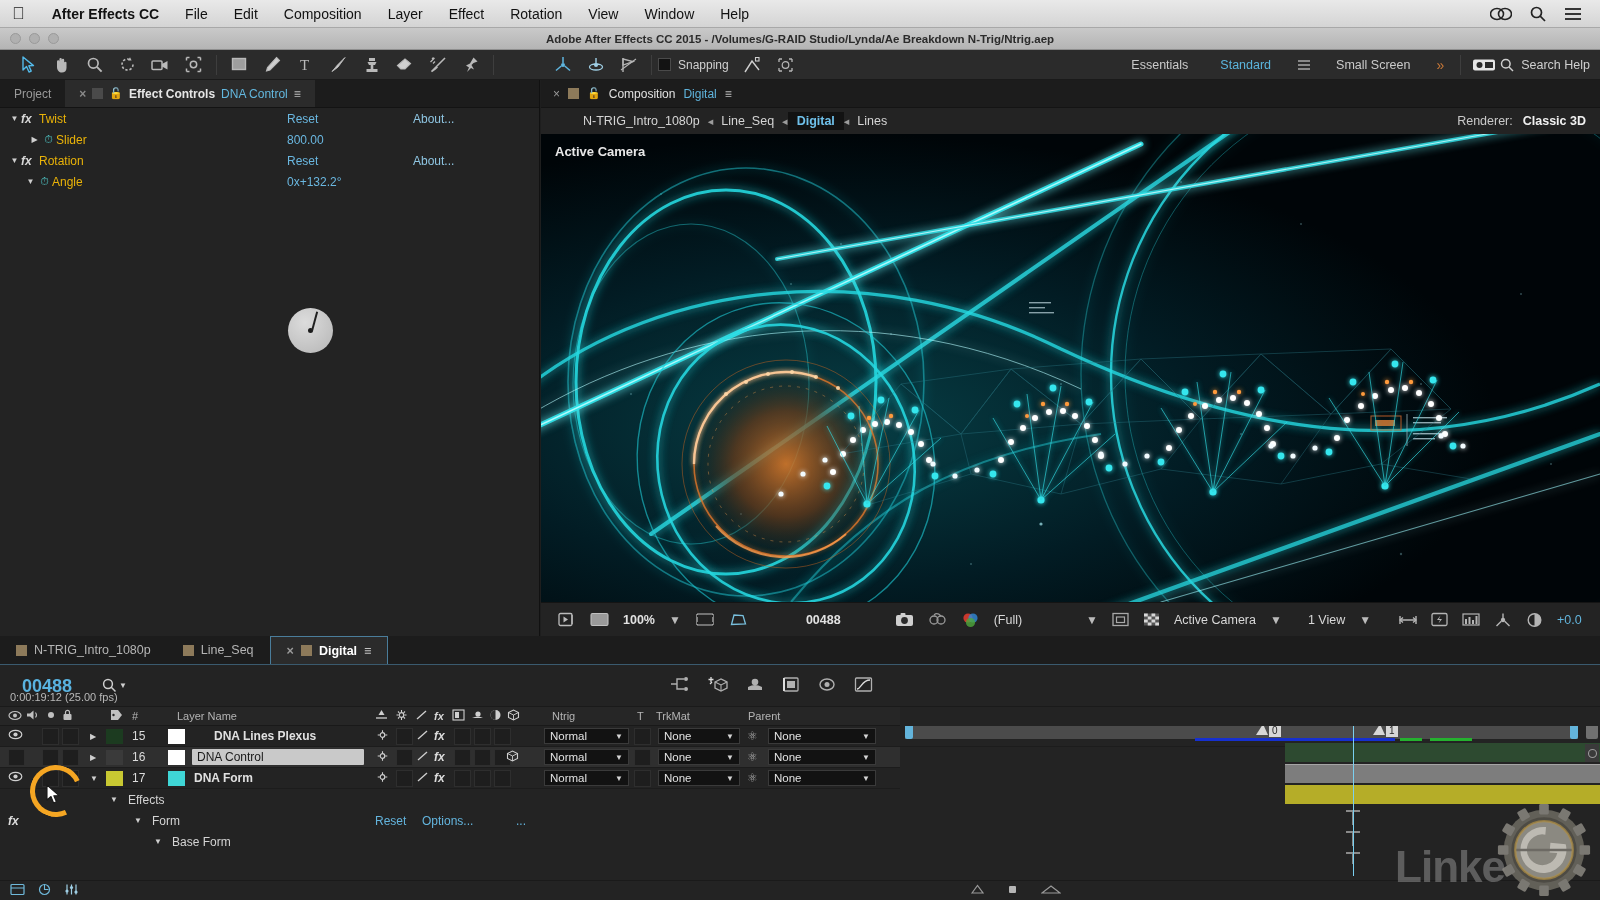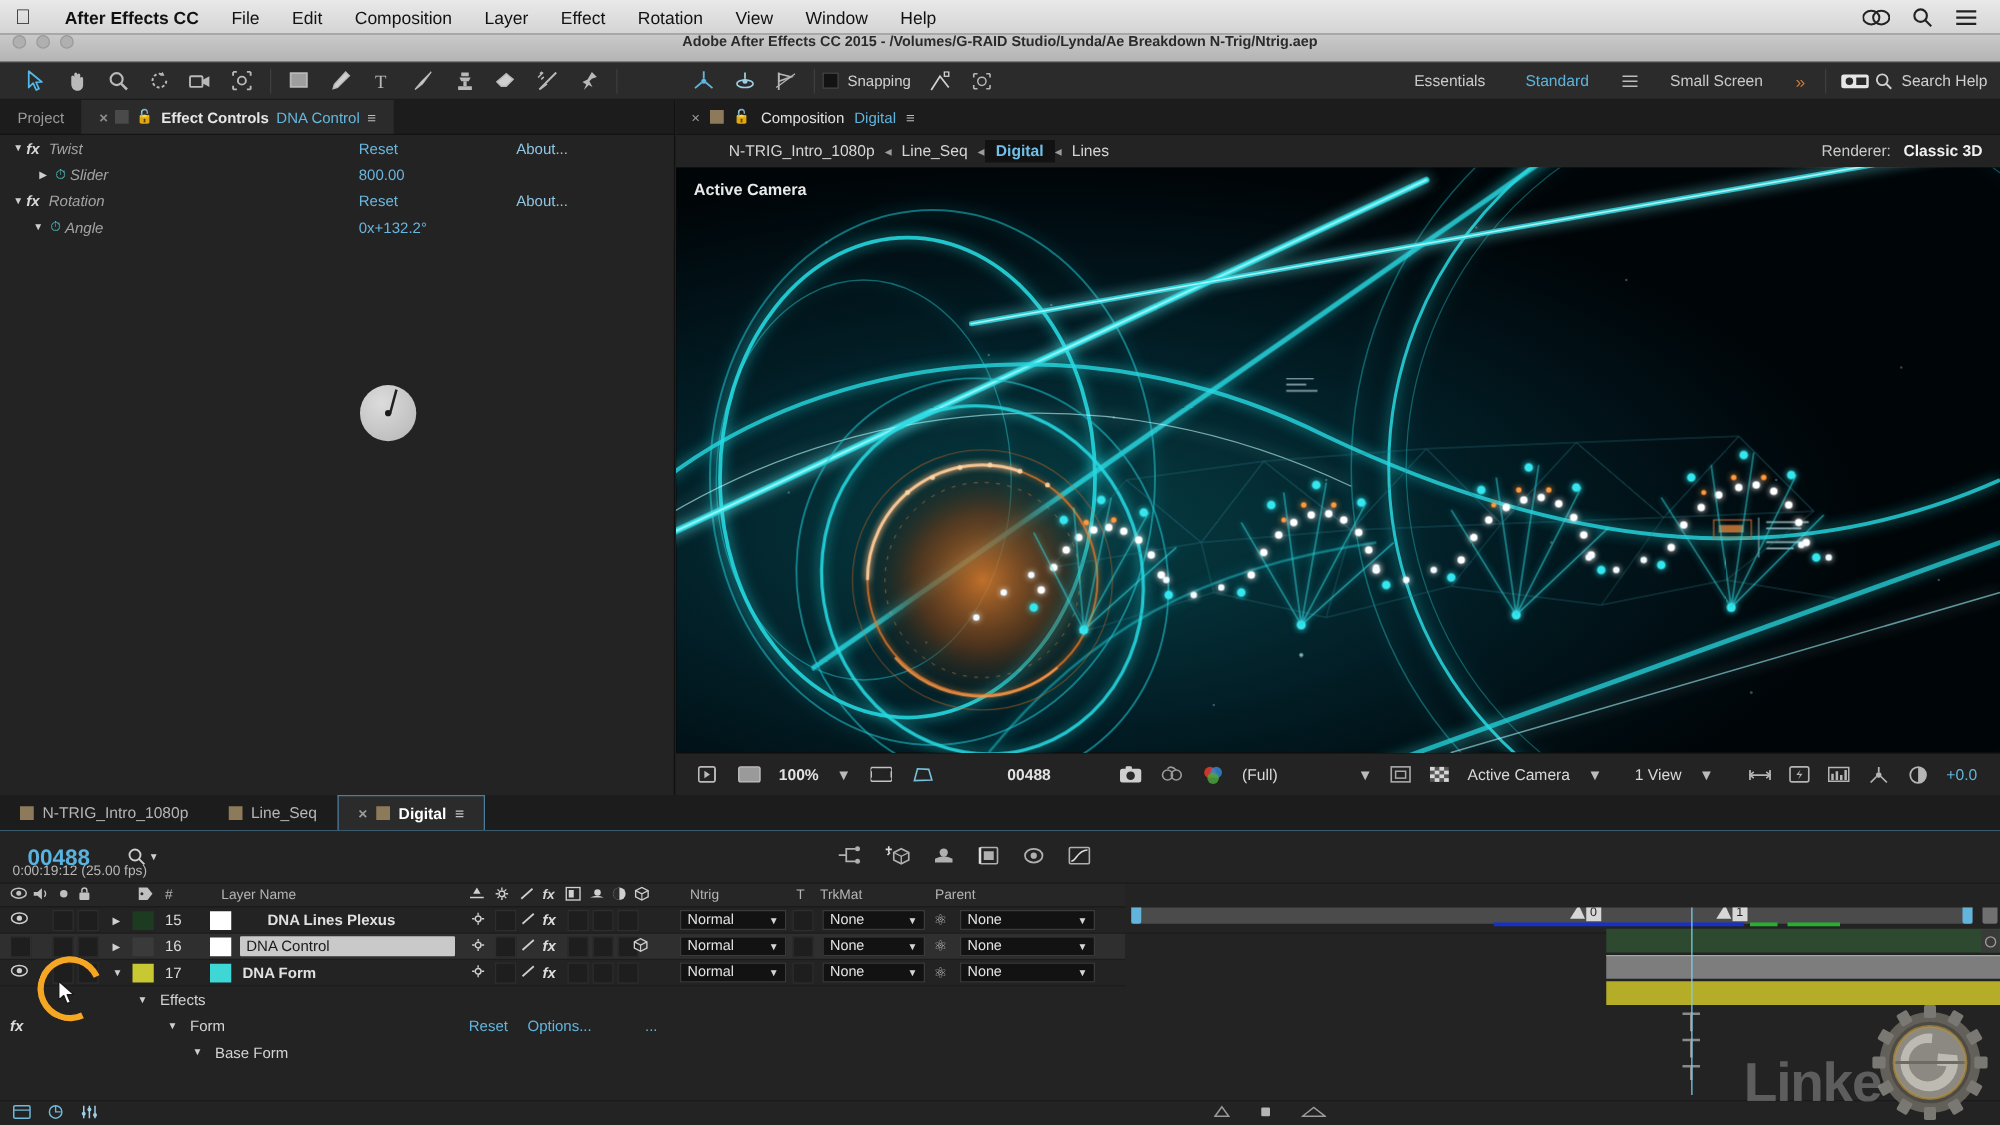--- a/index.html
+++ b/index.html
@@ -24,21 +24,21 @@
   .mac-menubar .mi { font-size:14px; padding:0 13px; color:#111; white-space:nowrap; }
   .mac-menubar .mi.app { font-weight:bold; }
   .mac-right { margin-left:auto; display:flex; align-items:center; gap:18px; padding-right:6px;}
   .mac-right svg { display:block; }
 
   
   .title-bar {
     position:absolute; left:0; top:28px; width:1600px; height:22px;
     background:linear-gradient(#c9c9c9,#b4b4b4);
     border-bottom:1px solid #8e8e8e;
-    display:flex; 
+    display:flex; align-items:center;
   }
   .traffic { display:flex; gap:8px; padding-left:10px; }
   .traffic i { width:11px; height:11px; border-radius:50%; background:#b0b0b0;
                border:1px solid #9a9a9a; display:block; }
   .title-text {
     position:absolute; left:0; right:0; text-align:center;
     font-size:11.5px; color:#2b2b2b; font-weight:bold;
   }
 
   
@@ -72,21 +72,21 @@
   .ptab .sq { width:11px; height:11px; background:#4a4a4a; display:inline-block;}
   .ptab .lock { font-size:11px; color:#cfcfcf; }
   .ptab .sub { color:#63b8df; font-weight:normal;}
   .ptab .ham { color:#bdbdbd; font-size:12px; }
   .ec-head { padding:6px 8px 5px; font-size:12px; color:#dcdcdc; background:#232323;
              border-bottom:1px solid #2f2f2f; font-weight:bold;}
   .ec-body { background:#232323; }
   .ec-row { display:flex; align-items:center; height:21px; padding-left:8px; font-size:12px; }
   .ec-row .tri { width:13px; color:#cfcfcf; font-size:8px; text-align:center;}
   .ec-row .fx { font-style:italic; font-weight:bold; color:#d8d8d8; width:18px; font-size:12px;}
-  .ec-row .nm { color:#a3a3a3;font-style:italic; }
+  .ec-row .nm { color:#eab308; }
   .ec-row .stop { color:#4ec3c3; font-size:11px; width:15px; text-align:center;}
   .ec-val { position:absolute; left:287px; color:#6ab7e0; font-size:12px; }
   .ec-about{ position:absolute; left:413px; color:#8fc6e3; font-size:12px; }
   .ec-num  { position:absolute; left:287px; color:#6ab7e0; font-size:12px; }
   .ec-rowwrap{ position:relative; }
   .dial { position:absolute; left:288px; top:228px; width:45px; height:45px; border-radius:50%;
           background:radial-gradient(circle at 38% 32%, #dcdcdc, #b5b5b5); }
   .dial .needle{ position:absolute; left:50%; top:50%; width:2px; height:20px;
                  background:#202020; transform-origin:top center; transform:rotate(195deg);}
   .dial .hub { position:absolute; left:50%; top:50%; width:5px; height:5px; margin:-2.5px;

